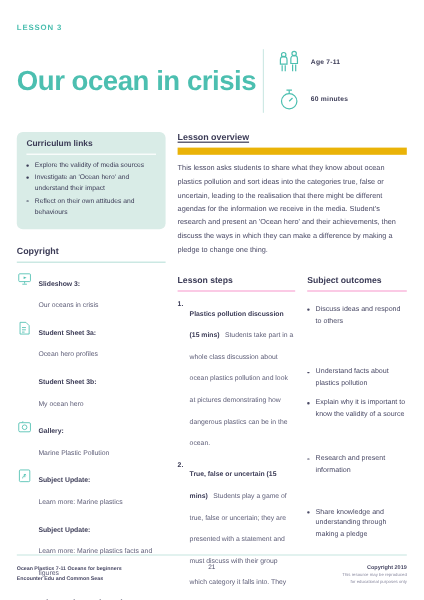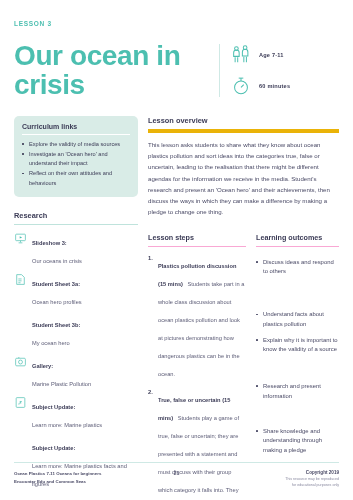--- a/index.html
+++ b/index.html
@@ -23,21 +23,21 @@
     font-weight:bold;
     letter-spacing:.7px;
     color:#4cbfb0;
   }
   .title-row{
     display:flex;
     align-items:center;
     margin-top:14px;
   }
   .page-title{
-    font-size:28px;
+    font-size:23px;
     font-weight:bold;
     color:#4cbfb0;
     letter-spacing:-.4px;
     flex:0 0 auto;
     width:205px;
     line-height:1.05;
   }
   .meta-block{
     border-left:1px solid #cfe9e5;
     padding-left:10px;
@@ -102,21 +102,21 @@
     align-items:flex-start;
   }
   .res-icon{width:13px;height:13px;flex:0 0 13px;margin-top:.5px;}
   .res-icon.blank{visibility:hidden;}
   .res-text{flex:1 1 auto;}
   .res-title{font-size:5.7px;font-weight:bold;color:#3b3b56;line-height:1.45;}
   .res-sub{font-size:5.7px;color:#5d5d77;line-height:1.45;}
   
   .ov-title{
     font-size:7.4px;font-weight:bold;color:#3b3b56;
-    padding-bottom:4px;border-bottom:4px solid #eab308;margin-bottom:6px;
+    padding-bottom:4px;border-bottom:6px solid #eab308;margin-bottom:6px;text-decoration:underline;
   }
   .ov-body{font-size:6.1px;line-height:1.85;color:#4a4a66;}
   
   .steps-wrap{display:flex;margin-top:15px;gap:10px;}
   .steps-col{width:98px;flex:0 0 98px;}
   .outcomes-col{flex:1 1 auto;}
   .col-head{
     font-size:7.2px;font-weight:bold;color:#3b3b56;
     padding-bottom:4px;border-bottom:1px solid #f9a8d4;margin-bottom:7px;
   }
@@ -194,21 +194,21 @@
 
       <div class="curr-box">
         <div class="box-head">Curriculum links</div>
         <ul class="curr-list">
           <li>Explore the validity of media sources</li>
           <li>Investigate an 'Ocean hero' and understand their impact</li>
           <li>Reflect on their own attitudes and behaviours</li>
         </ul>
       </div>
 
-      <div class="sec-title">Research</div>
+      <div class="sec-title">Copyright</div>
 
       <div class="res-item">
         <span class="res-icon">
           <svg viewBox="0 0 24 24" width="13" height="13" fill="none" stroke="#4cbfb0" stroke-width="1.3">
             <rect x="3" y="4" width="18" height="12" rx="1.5"></rect>
             <polygon points="10.5,8 15,10 10.5,12" fill="#4cbfb0" stroke="none"></polygon>
             <line x1="12" y1="16" x2="12" y2="19"></line>
             <line x1="8.5" y1="20" x2="15.5" y2="20"></line>
           </svg>
         </span>
@@ -303,21 +303,21 @@
             <span class="step-num">2.</span>
             <span class="step-body">
               <span class="step-title">True, false or uncertain (15 mins)</span>
               <span class="step-text">Students play a game of true, false or uncertain; they are presented with a statement and must discuss with their group which category it falls into. They then consider what the motivation for interested parties might be to promote or embellish ideas.</span>
             </span>
           </div>
 
         </div>
 
         <div class="outcomes-col">
-          <div class="col-head">Learning outcomes</div>
+          <div class="col-head">Subject outcomes</div>
 
           <div style="height:4px"></div>
           <div class="outcome">Discuss ideas and respond to others</div>
 
           <div style="height:33px"></div>
           <div class="outcome">Understand facts about plastics pollution</div>
           <div style="height:6px"></div>
           <div class="outcome">Explain why it is important to know the validity of a source</div>
 
           <div style="height:27px"></div>

